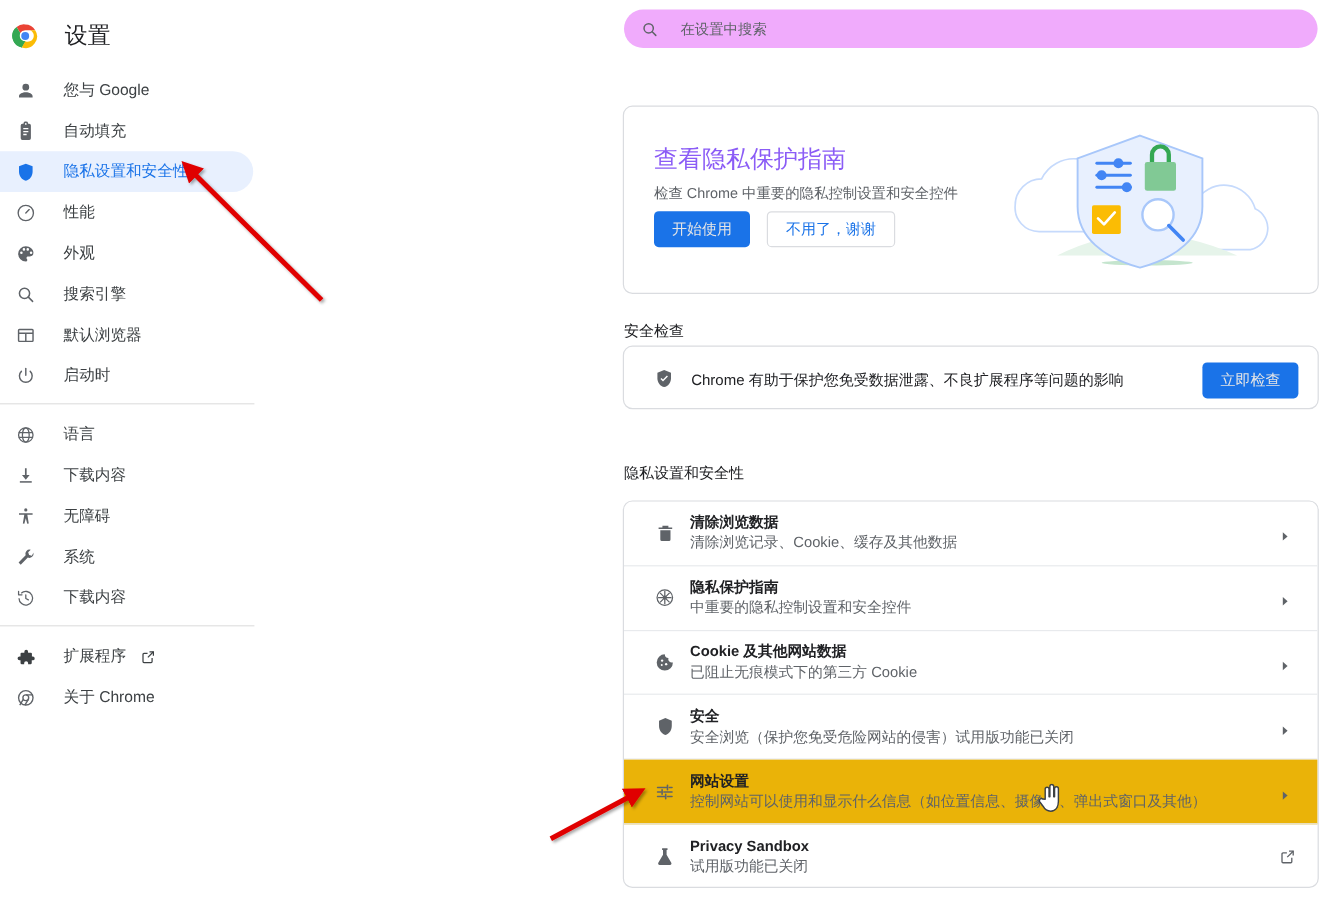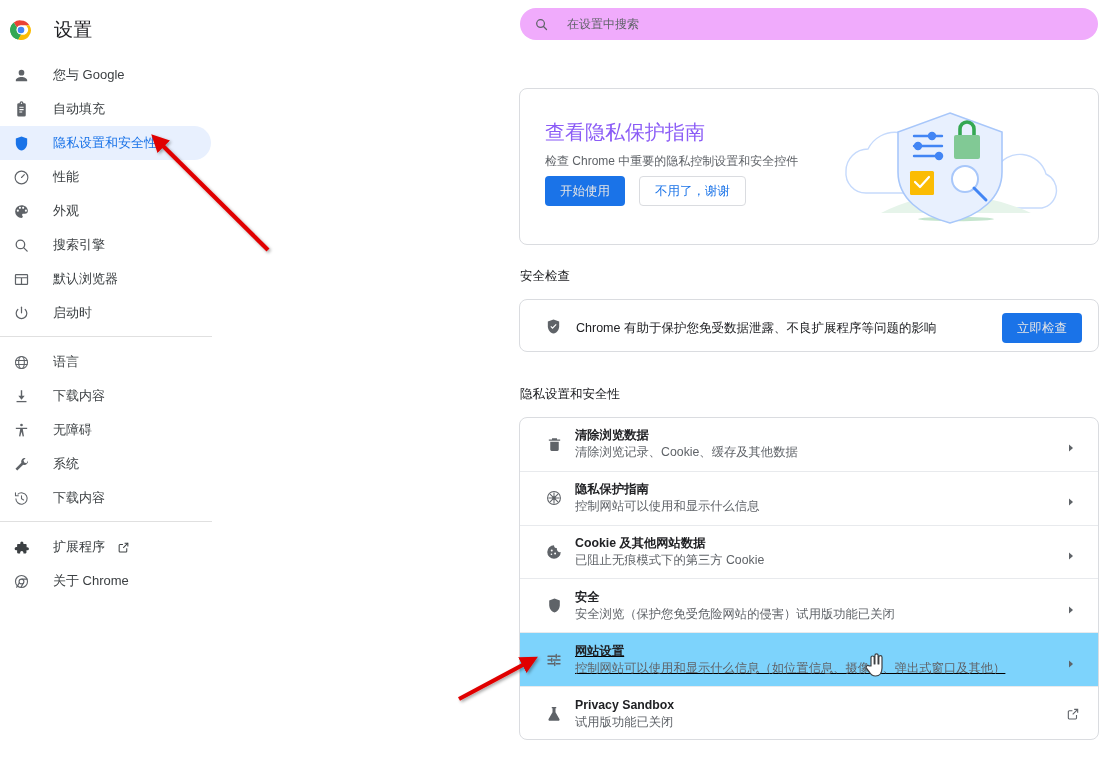--- a/index.html
+++ b/index.html
@@ -73,34 +73,34 @@
     font-family: "Liberation Sans", "DejaVu Sans", sans-serif;
   }
   #promo .illus { position: absolute; right: 2px; top: 4px; width: 270px; height: 150px; }
 
   .section-label {
     position: absolute; left: 10px; font-size: 12.5px; color: #202124; font-weight: 500;
   }
 
   
   #safety-label { top: 268px; }
-  #safety { top: 299px; width: 580px; height: 53px; text-decoration: underline; }
+  #safety { top: 288px; width: 580px; height: 53px; text-decoration: underline; }
   #safety .sc-ic { position: absolute; left: 25px; top: 18px; width: 17px; height: 17px; }
   #safety .sc-txt { position: absolute; left: 56px; top: 20px; font-size: 12.5px; color: #202124; }
   #safety .sc-btn { position: absolute; right: 16px; top: 13px; }
 
   
   #privacy-label { top: 386px; }
   #plist { top: 417px; width: 580px; height: 323px; overflow: hidden; }
   .prow {
     position: relative; display: flex; align-items: center; height: 53.8px;
     border-bottom: 1px solid #e8eaed; cursor: pointer; box-sizing: border-box;
   }
   .prow:last-child { border-bottom: 0; }
-  .prow.hover { background: #7dd3fc; text-decoration: underline; }
+  .prow.hover { background: #eab308; }
   .prow .ric { position: absolute; left: 24px; width: 20px; height: 20px; display: flex; align-items: center; justify-content: center; }
   .prow .rtxt { margin-left: 55px; }
   .prow .rt1 { font-size: 12.3px; color: #202124; font-weight: bold; line-height: 16px; }
   .prow .rt2 { font-size: 12.3px; color: #5f6368; line-height: 18px; }
   .prow .rarrow { position: absolute; right: 22px; width: 10px; height: 10px; }
   .prow .rext { position: absolute; right: 18px; width: 14px; height: 14px; }
 
   
   .anno { position: absolute; pointer-events: none; }
   .cursor-hand { position: absolute; width: 22px; height: 26px; pointer-events: none; }
@@ -376,21 +376,21 @@
       <div class="prow">
         <span class="ric">
           <svg viewBox="0 0 24 24" width="18" height="18" fill="none" stroke="#5f6368" stroke-width="1.4">
               <circle cx="12" cy="12" r="8.6"></circle>
               <path d="M12 4.5v15M4.5 12h15M6.7 6.7l10.6 10.6M17.3 6.7L6.7 17.3"></path>
               <circle cx="12" cy="12" r="2.2" fill="#5f6368" stroke="none"></circle>
             </svg>
         </span>
         <span class="rtxt">
           <div class="rt1">隐私保护指南</div>
-          <div class="rt2">控制网站可以使用和显示什么信息</div>
+          <div class="rt2">中重要的隐私控制设置和安全控件</div>
         </span>
         <span class="rarrow">
           <svg viewBox="0 0 10 10" width="10" height="10">
               <path d="M3 1.5 L7 5 L3 8.5z" fill="#5f6368"></path>
             </svg>
         </span>
       </div>
 
       <div class="prow">
         <span class="ric">

